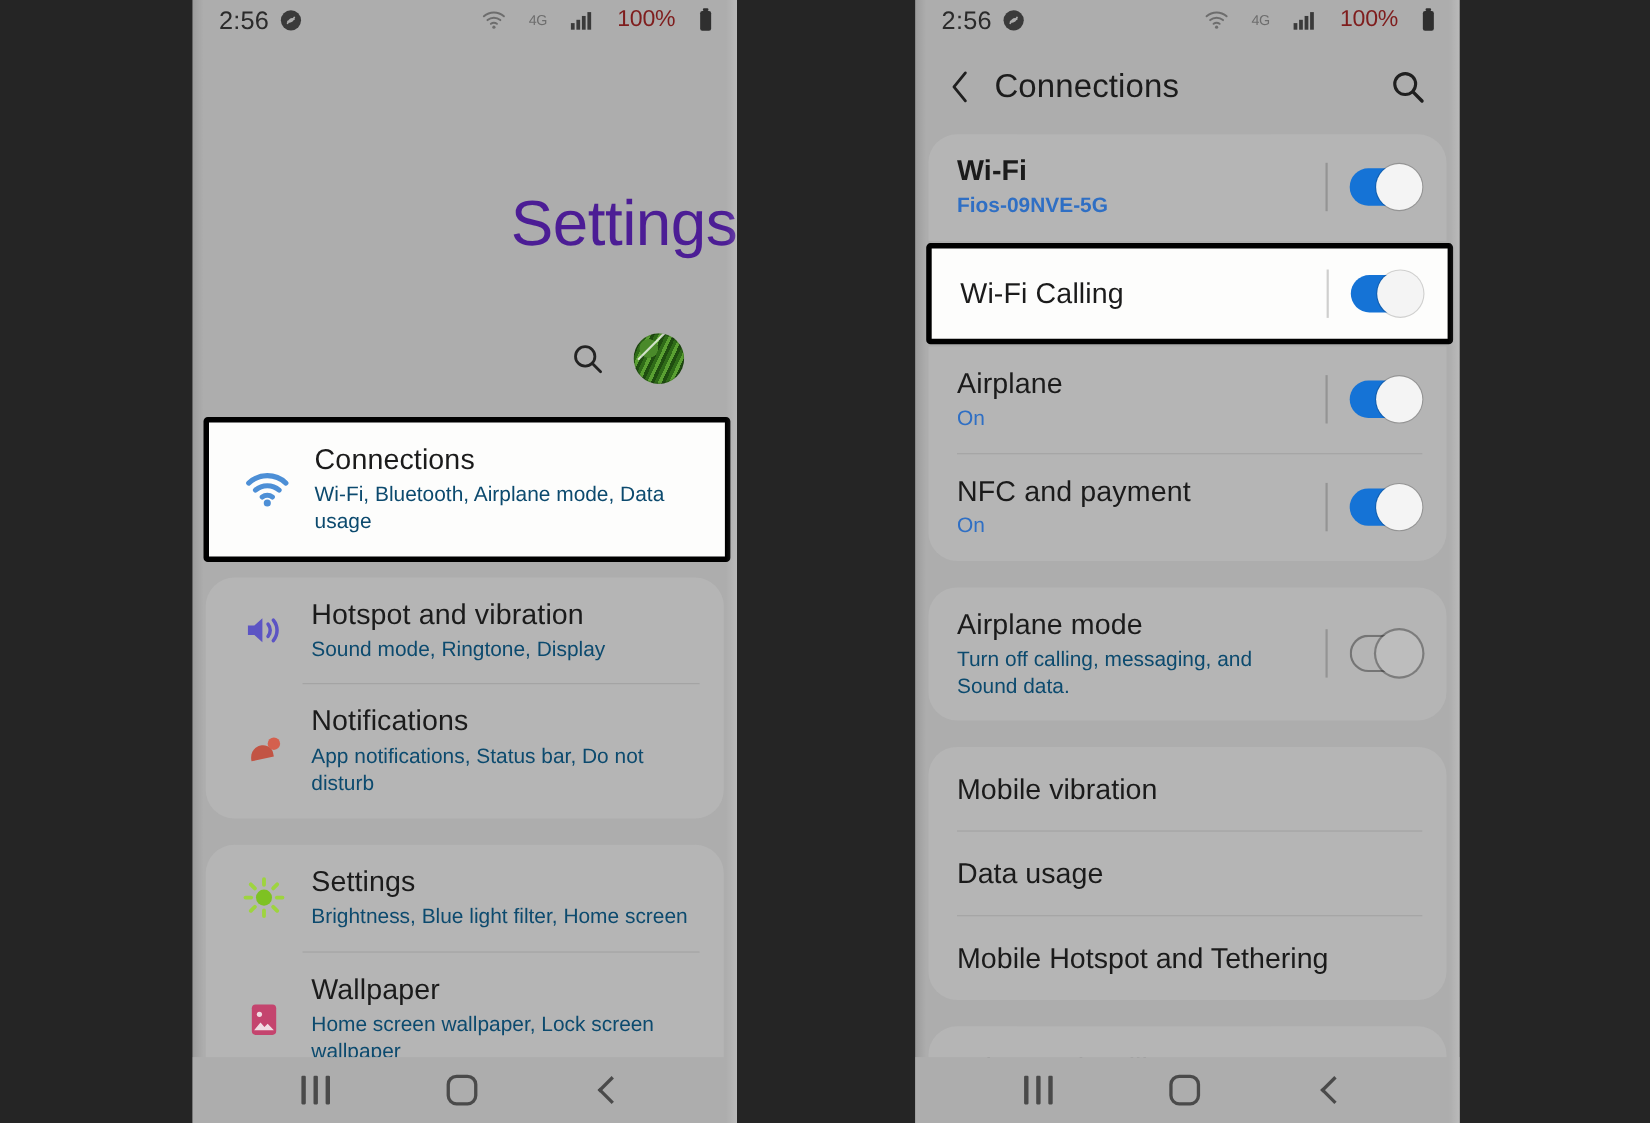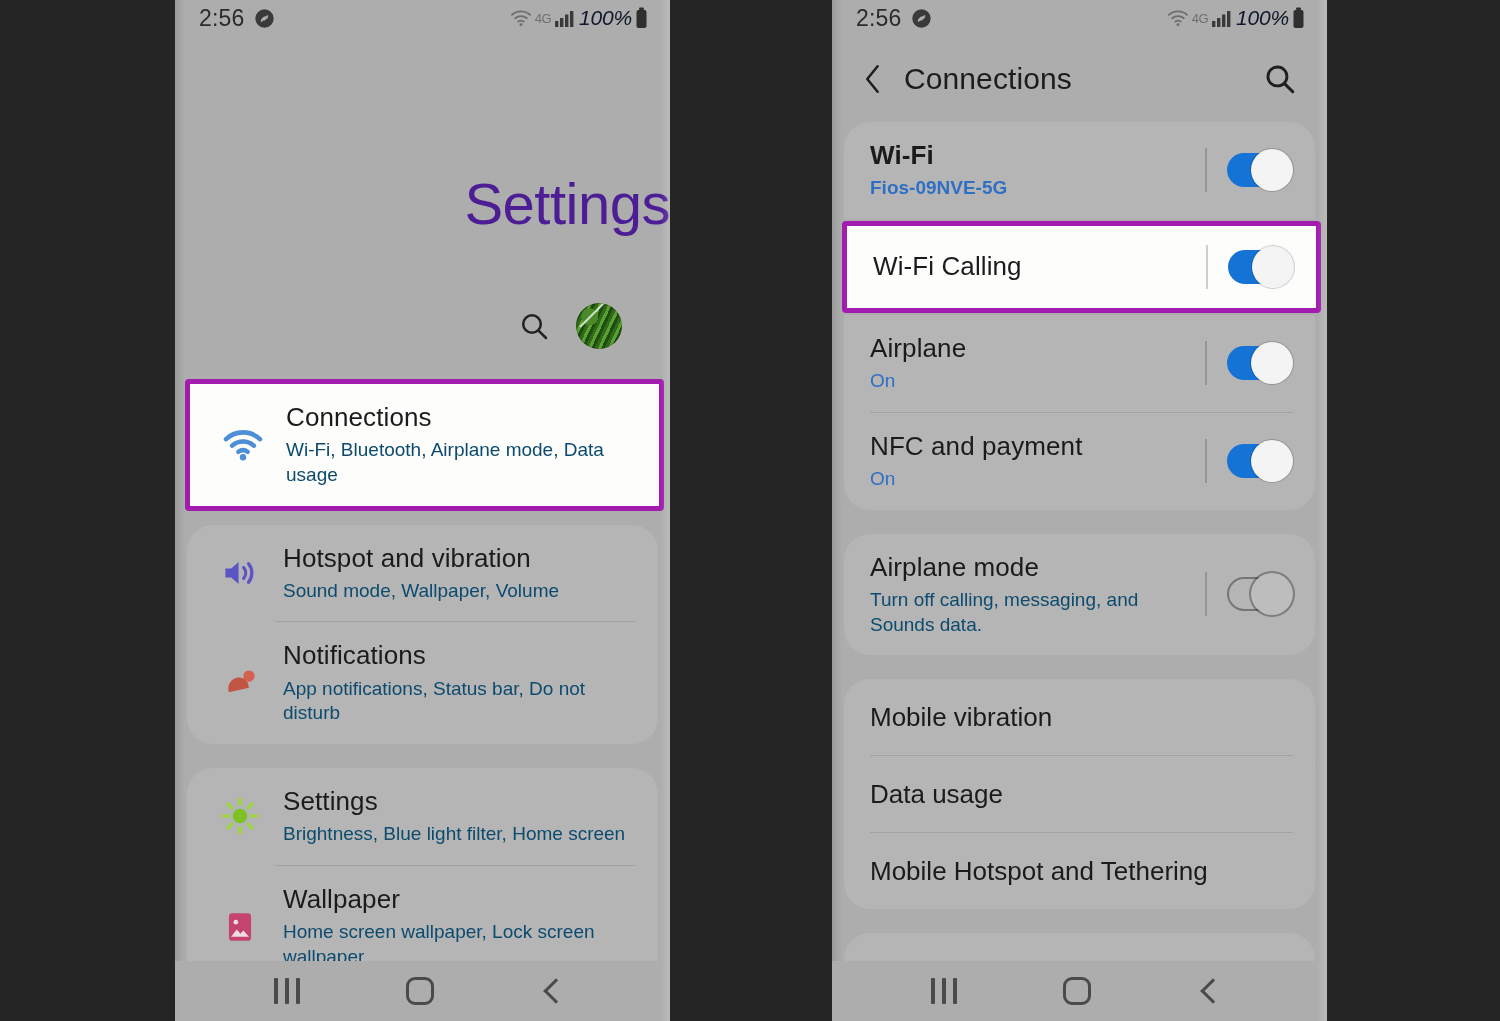--- a/index.html
+++ b/index.html
@@ -37,22 +37,22 @@
   
   .statusbar {
     position: relative;
     height: 36px;
     display: flex; align-items: center; justify-content: space-between;
     padding: 0 22px 0 24px;
     color: #2c2c2c;
   }
   .sb-left { display: flex; align-items: center; gap: 9px; }
   .sb-time { font-size: 23px; letter-spacing: .2px; color: #2b2b2b; }
-  .sb-right { display: flex; align-items: center; gap: 3px; justify-content: center; }
-  .sb-pct { font-size: 21px; color: #0f172a; letter-spacing: -.2px; font-style: italic; }
+  .sb-right { display: flex; align-items: center; gap: 21px; justify-content: center; }
+  .sb-pct { font-size: 21px; color: #7f1d1d; letter-spacing: -.2px; }
   .ic { display: block; }
   .dim { opacity: .55; }
 
   
   .big-title {
     text-align: right;
     font-size: 58px;
     font-weight: 400;
     color: #4c1d95;
     letter-spacing: -0.5px;
@@ -138,21 +138,21 @@
     background: #f4f4f4;
     box-shadow: 0 0 0 1px rgba(0,0,0,.18);
   }
   .toggle.on  .knob { right: -4px; }
   .toggle.off .knob { right: -4px; background: #bdbdbd; box-shadow: 0 0 0 2px rgba(40,40,40,.40); }
 
   
   .hl {
     position: relative;
     background: #fdfdfc;
-    border: 5px solid #a21caf;
+    border: 5px solid #000000;
     border-radius: 4px;
     margin: 0 6px 0 10px;
   }
   .hl .row { min-height: 82px; }
 
   
   .srow {
     display: flex; align-items: center;
     padding: 0 26px; height: 76px;
     font-size: 26px; color: #1b1b1b;
@@ -260,21 +260,21 @@
       <div class="row">
         <div class="rowicon">
           <svg class="ic" width="38" height="34" viewBox="0 0 26 22">
             <path d="M3 8h4l5-4.5v15L7 14H3z" fill="#5c54c4"></path>
             <path d="M15.5 7.2a6 6 0 0 1 0 7.6" stroke="#5c54c4" stroke-width="2.2" fill="none" stroke-linecap="round"></path>
             <path d="M18.8 4.6a10 10 0 0 1 0 12.8" stroke="#5c54c4" stroke-width="2.2" fill="none" stroke-linecap="round"></path>
           </svg>
         </div>
         <div class="rowtext">
           <div class="rowtitle">Hotspot and vibration</div>
-          <div class="rowsub">Sound mode, Wallpaper, Volume</div>
+          <div class="rowsub">Sound mode, Ringtone, Display</div>
         </div>
       </div>
       <div class="divider"></div>
       <div class="row">
         <div class="rowicon">
           <svg class="ic" width="36" height="32" viewBox="0 0 26 22">
             <path d="M4 16c0-5.5 3.5-9 8-9 2.6 0 4.6 1.2 5.8 2.7 1 1.3 1.2 2.6 1.2 4.1V16H4z" fill="#c25444" transform="rotate(-12 12 13)"></path>
             <circle cx="19.5" cy="6" r="4.1" fill="#d4604e"></circle>
           </svg>
         </div>
@@ -449,21 +449,21 @@
         </div>
       </div>
     </div>
 
     <div class="spacer-14"></div>
 
     <div class="card">
       <div class="row" style="min-height:104px">
         <div class="rowtext">
           <div class="rowtitle">Airplane mode</div>
-          <div class="rowsub" style="max-width:320px">Turn off calling, messaging, and Sounds data.</div>
+          <div class="rowsub" style="max-width:320px">Turn off calling, messaging, and Sound data.</div>
         </div>
         <div class="toggle-wrap">
           <span class="vsep"></span>
           <span class="toggle off">
               <span class="knob"></span>
             </span>
         </div>
       </div>
     </div>
 

